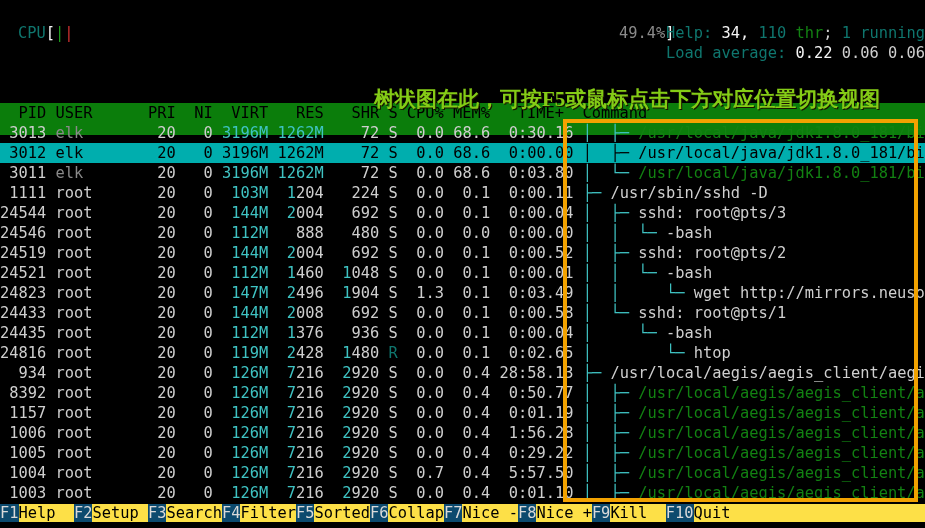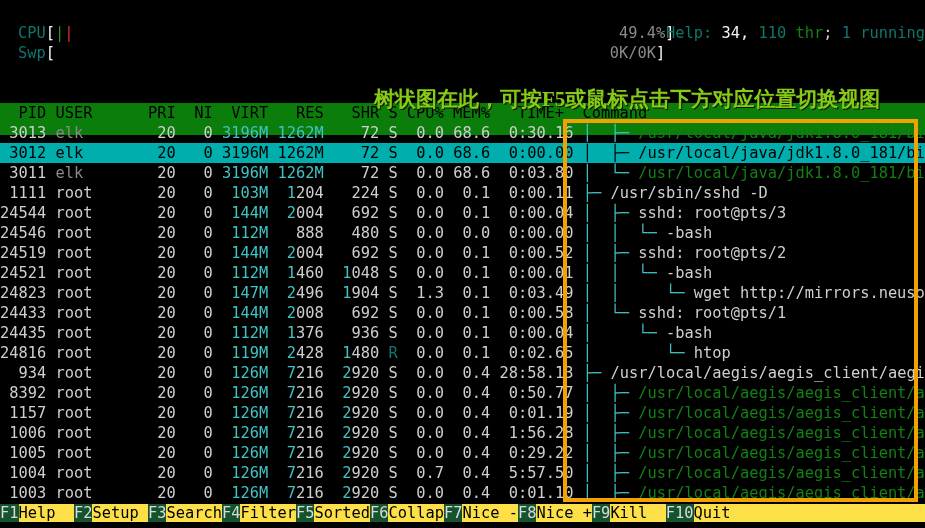--- a/index.html
+++ b/index.html
@@ -16,38 +16,38 @@
   .dg {color:#128112;}   
   .bar-g{color:#1E991E;} .bar-r{color:#CC3030;} .bar-b{color:#2B5FD9;} .bar-y{color:#C7A400;}
   #meters{position:absolute;left:18px;top:23px;}
   #summary{position:absolute;left:666px;top:23px;width:259px;overflow:hidden;}
   #thead{position:absolute;left:0;top:103px;width:925px;height:32px;background:#0B7D0B;color:#000;overflow:hidden;}
   #rows{position:absolute;left:0;top:123px;width:925px;overflow:hidden;}
   .row{width:925px;overflow:hidden;}
   .row.selected{background:#00AEAE;}
   .row.selected span{color:#000 !important;}
   #fbar{position:absolute;left:0;top:503px;width:925px;height:20px;overflow:hidden;}
-  .fkk{color:#DADADA;background:#14532d;}
+  .fkk{color:#DADADA;background:#0c4a6e;}
   .fkl{color:#000;background:#fde047;}
   #annotation{position:absolute;left:374px;top:85px;z-index:30;
       font-family:Liberation Serif, serif;
       font-weight:bold;font-size:21px;color:#84cc16;text-shadow:1px 1px 0 #1A1200;}
   #annobox{position:absolute;left:563px;top:119px;width:355px;height:383px;
       border:4px solid #F2A200;box-sizing:border-box;z-index:25;pointer-events:none;}
 </style>
 </head>
 <body>
 
 <div id="screen">
   <div id="meters">
       <div class="line"><span class="c">CPU</span><span class="bw">[</span><span class="bar-g">|</span><span class="bar-r">|</span><span class="w">                                                           </span><span class="g">49.4%</span><span class="bw">]</span></div>
-      <div class="line"><span class="c">Swp</span><span class="bw">[</span><span class="w">                                                            </span><span class="g">0K/0K</span><span class="bw">]</span></div>
     </div>
   <div id="summary">
       <div class="line"><span class="c">Help: </span><span class="bw">34, </span><span class="gr">110 </span><span class="dg">thr</span><span class="w">; </span><span class="gr">1 running</span></div>
+      <div class="line"><span class="c">Load average: </span><span class="bw">0.22 </span><span class="w">0.06 </span><span class="w">0.06</span></div>
     </div>
   <div id="annotation">树状图在此，可按F5或鼠标点击下方对应位置切换视图</div>
   <div id="thead">
     <div class="line">  PID USER      PRI  NI  VIRT   RES   SHR S CPU% MEM%   TIME+  Command</div>
   </div>
   <div id="rows">
       <div class="line row"><span class="w"> 3013</span><span class="w"> </span><span class="g">elk      </span><span class="w"> </span><span class="w"> 20</span><span class="w"> </span><span class="w">  0</span><span class="w"> </span><span class="bc">3196M</span><span class="w"> </span><span class="bc">1262M</span><span class="w"> </span><span class="w">   72</span><span class="w"> </span><span class="w">S</span><span class="w"> </span><span class="w"> 0.0</span><span class="w"> </span><span class="w">68.6</span><span class="w"> </span><span class="w"> 0:30.16</span><span class="w"> </span><span class="bc">│  ├─ </span><span class="dg">/usr/local/java/jdk1.8.0_181/bin/j</span></div>
       <div class="line row selected"><span class="w"> 3012</span><span class="w"> </span><span class="w">elk      </span><span class="w"> </span><span class="w"> 20</span><span class="w"> </span><span class="w">  0</span><span class="w"> </span><span class="bc">3196M</span><span class="w"> </span><span class="bc">1262M</span><span class="w"> </span><span class="w">   72</span><span class="w"> </span><span class="w">S</span><span class="w"> </span><span class="w"> 0.0</span><span class="w"> </span><span class="w">68.6</span><span class="w"> </span><span class="w"> 0:00.00</span><span class="w"> </span><span class="bc">│  ├─ </span><span class="dg">/usr/local/java/jdk1.8.0_181/bin/j</span></div>
       <div class="line row"><span class="w"> 3011</span><span class="w"> </span><span class="g">elk      </span><span class="w"> </span><span class="w"> 20</span><span class="w"> </span><span class="w">  0</span><span class="w"> </span><span class="bc">3196M</span><span class="w"> </span><span class="bc">1262M</span><span class="w"> </span><span class="w">   72</span><span class="w"> </span><span class="w">S</span><span class="w"> </span><span class="w"> 0.0</span><span class="w"> </span><span class="w">68.6</span><span class="w"> </span><span class="w"> 0:03.80</span><span class="w"> </span><span class="bc">│  └─ </span><span class="dg">/usr/local/java/jdk1.8.0_181/bin/j</span></div>
       <div class="line row"><span class="w"> 1111</span><span class="w"> </span><span class="w">root     </span><span class="w"> </span><span class="w"> 20</span><span class="w"> </span><span class="w">  0</span><span class="w"> </span><span class="bc"> 103M</span><span class="w"> </span><span class="w"> </span><span class="bc">1</span><span class="w">204</span><span class="w"> </span><span class="w">  224</span><span class="w"> </span><span class="w">S</span><span class="w"> </span><span class="w"> 0.0</span><span class="w"> </span><span class="w"> 0.1</span><span class="w"> </span><span class="w"> 0:00.11</span><span class="w"> </span><span class="bc">├─ </span><span class="w">/usr/sbin/sshd -D</span></div>

